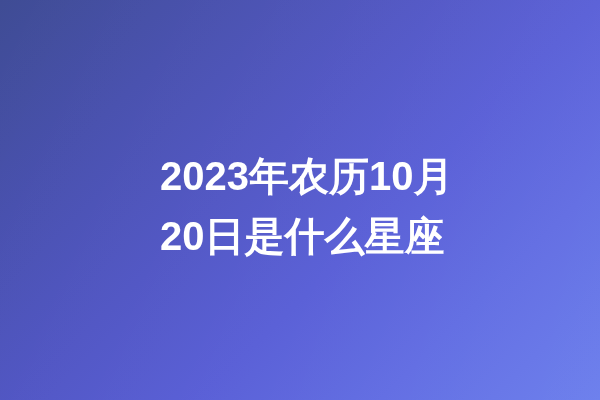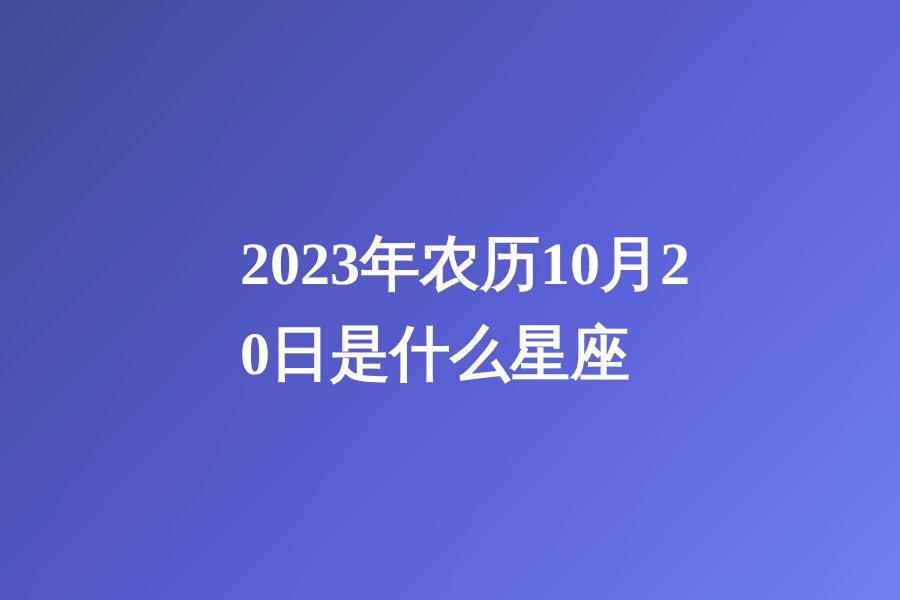--- a/index.html
+++ b/index.html
@@ -53,21 +53,21 @@
     position: absolute;
     left: 160px;
     top: 146px;
     width: 300px;
     z-index: 2;
   }
 
   .headline {
     margin: 0;
     color: #FFFFFF;
-    font-family: Liberation Serif, serif;
+    font-family: Liberation Sans, sans-serif;
     font-size: 40px;
     font-weight: 700;
     line-height: 60px;
     letter-spacing: 0px;
     text-align: left;
     word-break: break-all;
     white-space: normal;
   }
 </style>
 </head>

